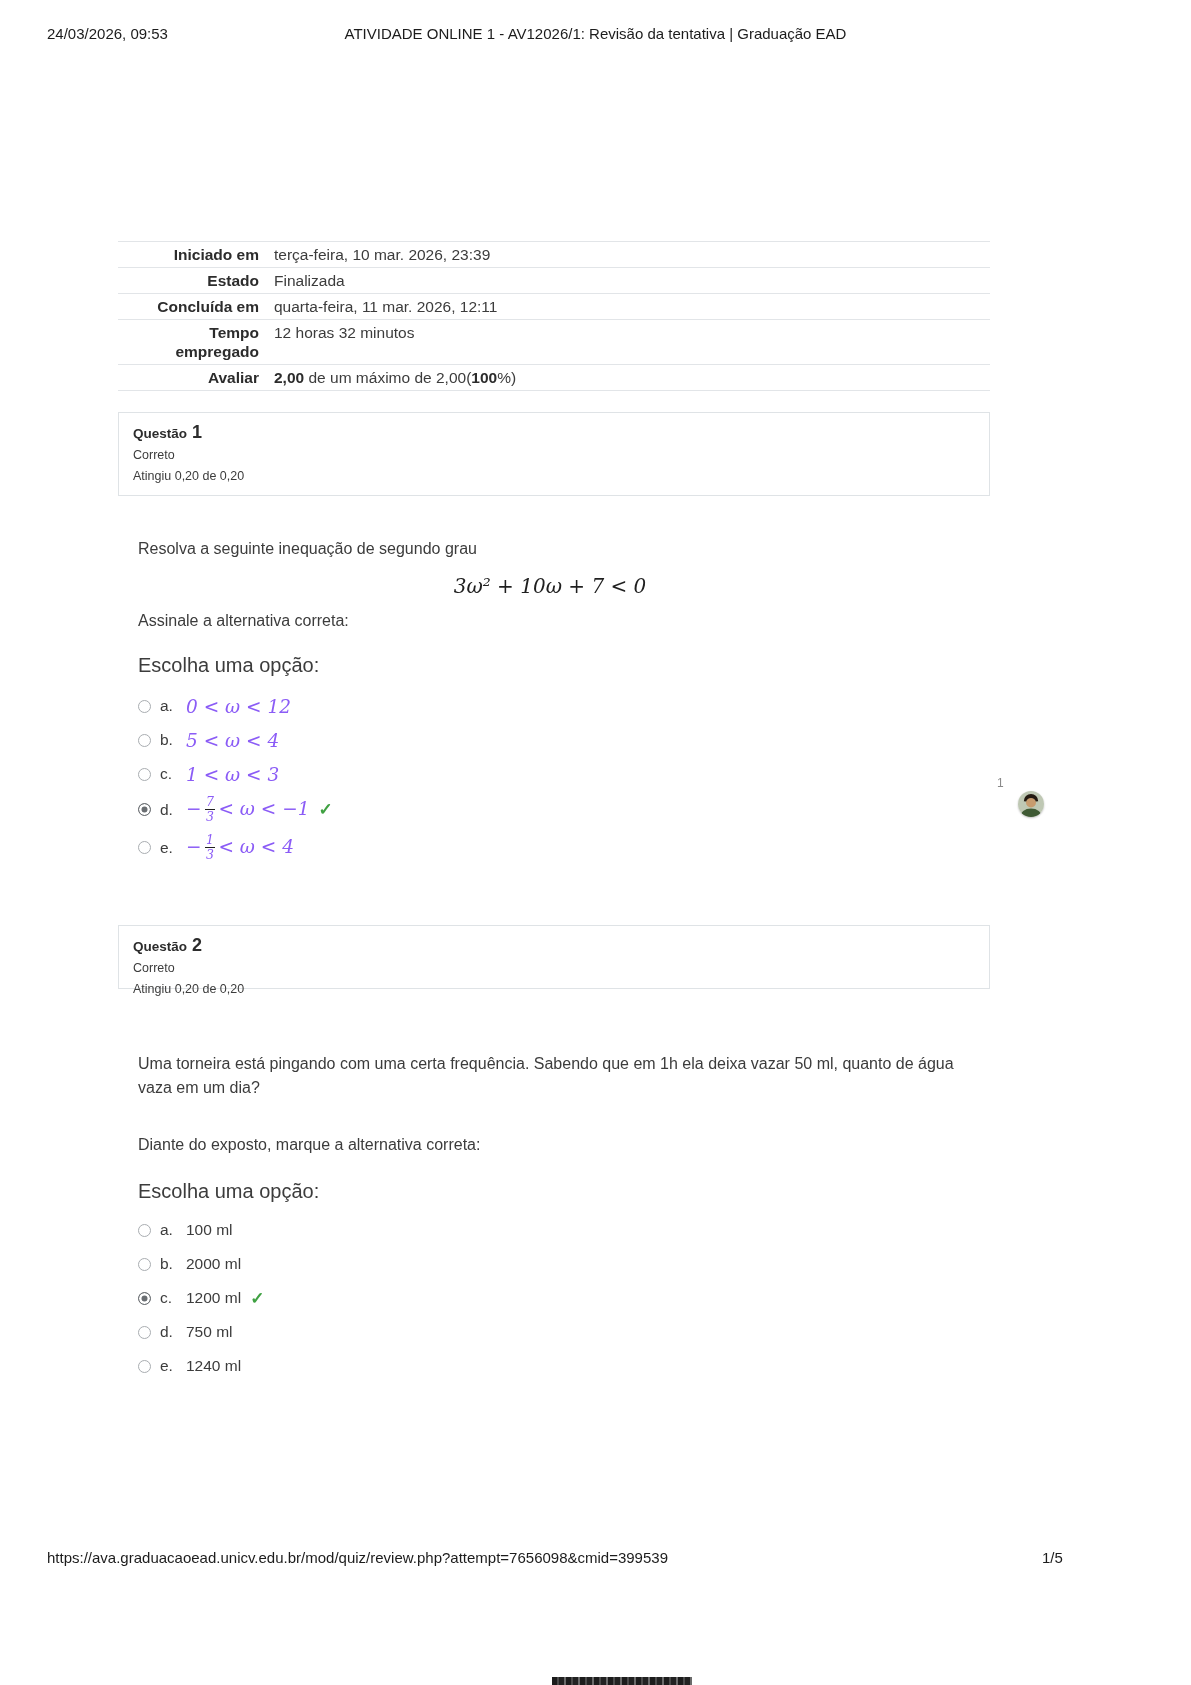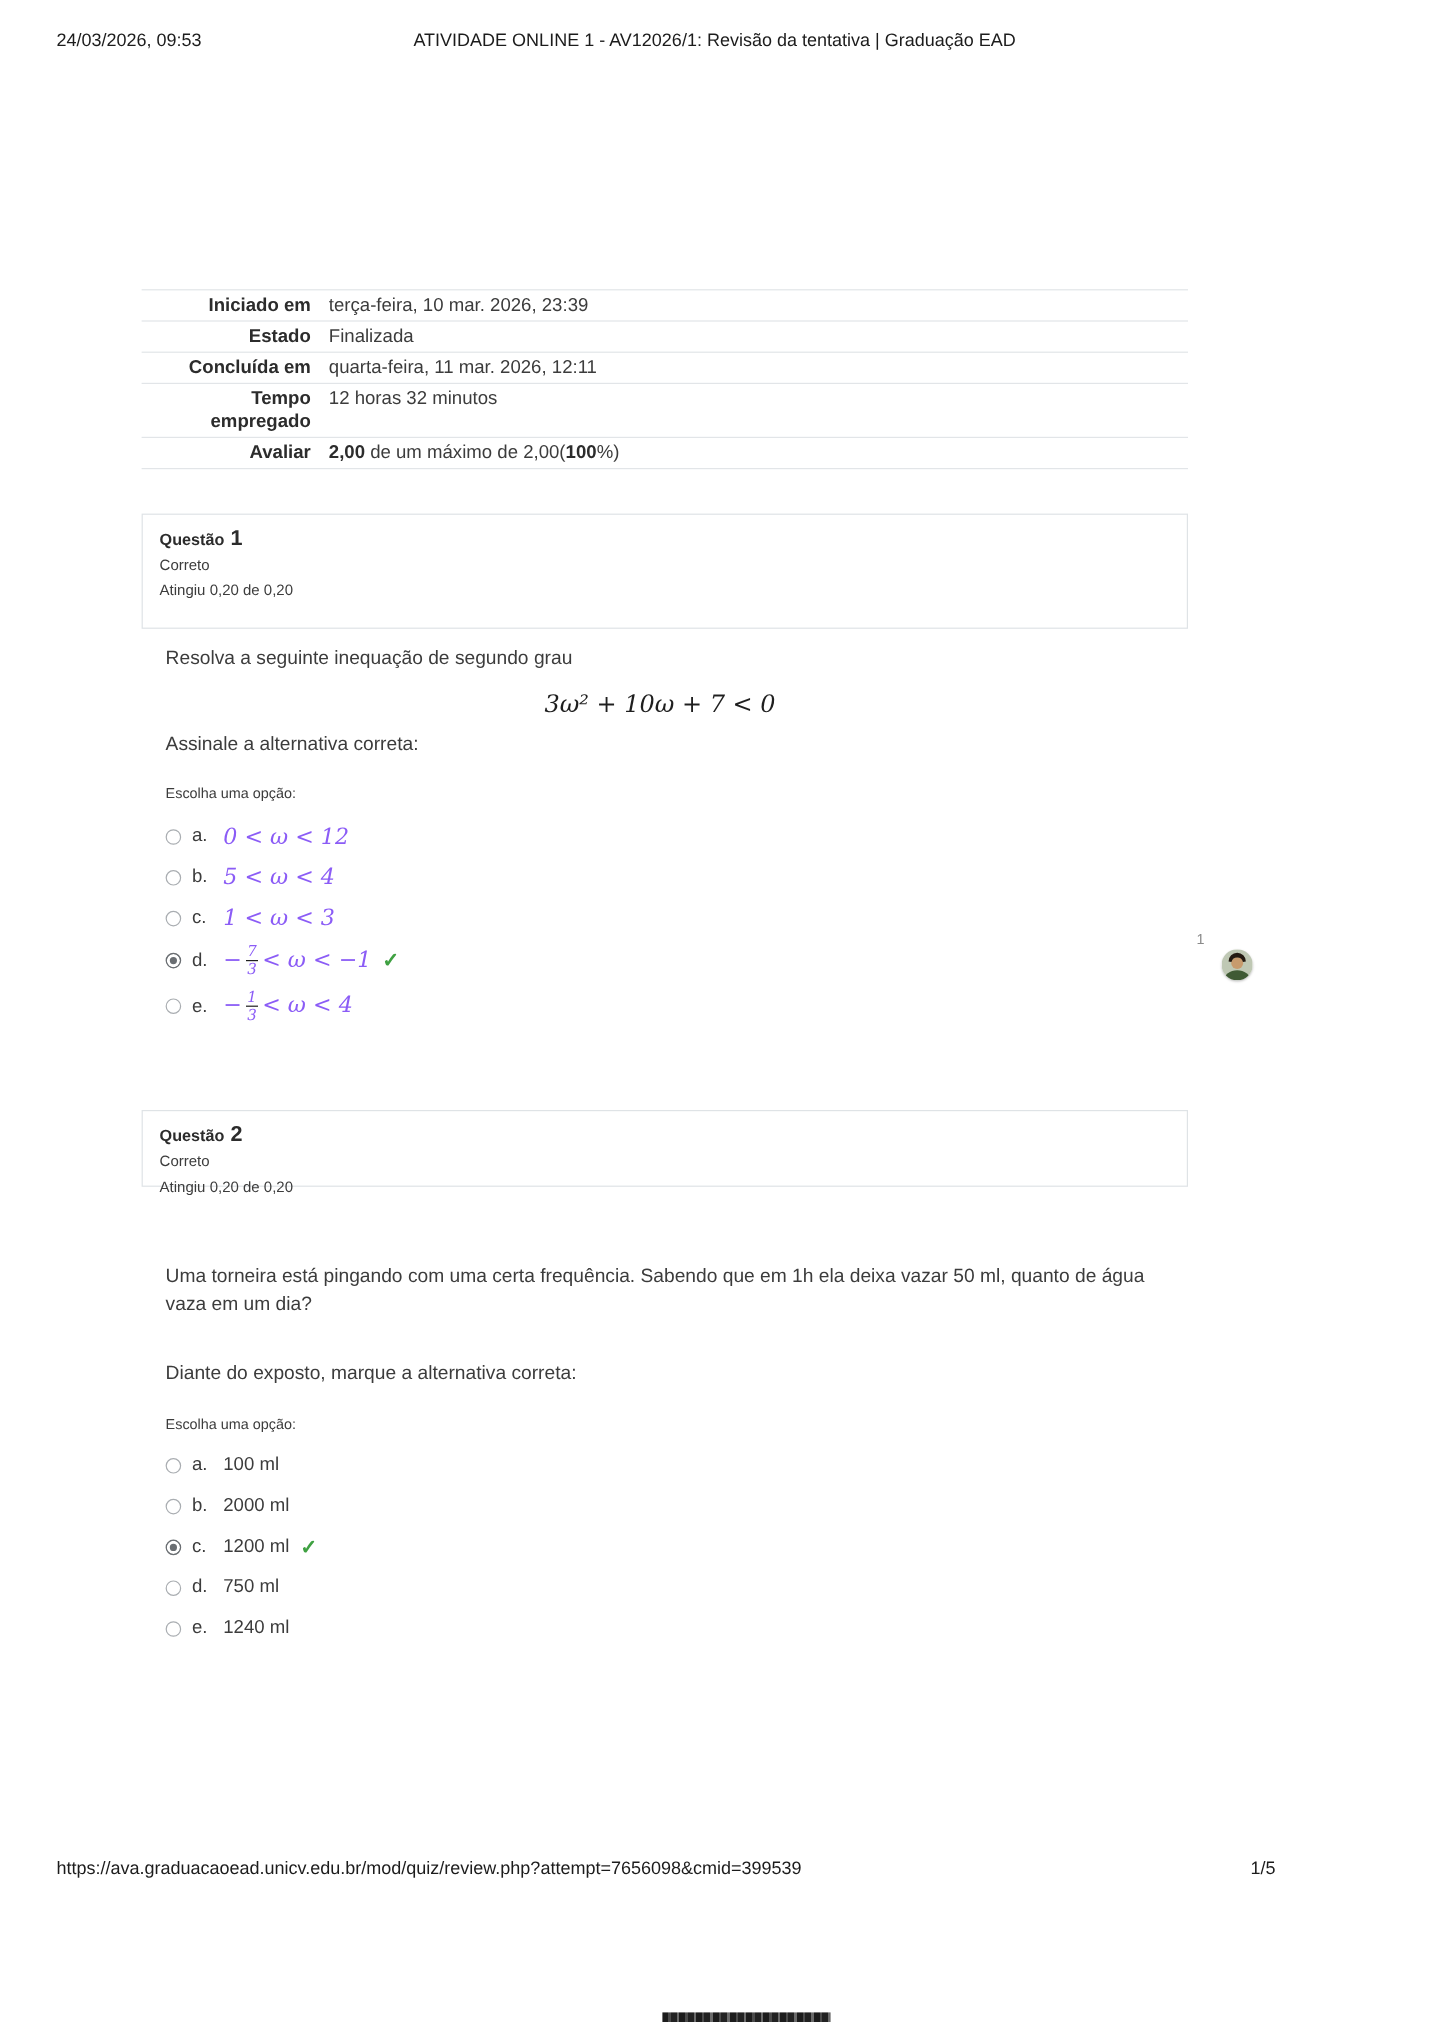--- a/index.html
+++ b/index.html
@@ -18,37 +18,37 @@
   
   .summary { position:absolute; left:118px; top:241px; width:872px; border-bottom:1px solid #e2e5e8; font-size:15.5px; }
   .srow { display:flex; align-items:flex-start; border-top:1px solid #e2e5e8; padding:3px 0; line-height:19px; }
   .slabel { width:141px; flex:0 0 141px; display:flex; justify-content:flex-end; font-weight:bold; color:#2c2c2c; }
   .slabel .narrow { display:inline-block; max-width:96px; text-align:right; }
   .svalue { margin-left:15px; color:#3c3c3c; }
   .b { font-weight:bold; color:#2c2c2c; }
 
   
   .qbox { position:absolute; left:118px; width:872px; border:1px solid #dfe3e6; background:#ffffff; padding:9px 14px; }
-  .qbox1 { top:428px; height:96px; }
+  .qbox1 { top:412px; height:84px; }
   .qbox2 { top:925px; height:64px; }
   .qword { font-size:13.5px; font-weight:bold; color:#2c2c2c; }
   .qnum { font-size:18px; font-weight:bold; color:#2c2c2c; margin-left:5px; }
   .qstate { font-size:12.5px; color:#3c3c3c; margin-top:5px; }
   .qpoints { font-size:12.5px; color:#3c3c3c; margin-top:7px; }
 
   
   .qcontent { position:absolute; left:138px; width:824px; }
   .qc1 { top:537px; }
   .qc2 { top:1052px; }
   .prompt { font-size:16px; line-height:24px; color:#3c3c3c; }
   .formula { margin-top:13px; text-align:center; font-size:20px; color:#1f1f1f; }
   .math { font-family:"DejaVu Serif", serif; font-style:italic; }
   .instruction { margin-top:14px; font-size:16px; color:#3c3c3c; }
   .qc2 .instruction { margin-top:36px; }
-  .choose { margin-top:24px; font-size:12px; color:#3c3c3c; }
+  .choose { margin-top:24px; font-size:20px; color:#3c3c3c; }
   .qc2 .choose { margin-top:26px; }
   .options { margin-top:16px; }
   .qc2 .options { margin-top:14px; }
   .opt { display:flex; align-items:center; min-height:26px; margin-bottom:8px; }
   .radio { width:13px; height:13px; flex:0 0 13px; border-radius:50%;
            border:1px solid #a9adb1; background:#fff; margin-right:9px; }
   .radio.checked { border-color:#6a6e72; background:#6a6e72; box-shadow:inset 0 0 0 2.5px #ffffff; }
   .letter { width:26px; flex:0 0 26px; font-size:15.5px; color:#3c3c3c; }
   .opt-math { font-size:18.5px; color:#8b5cf6; }
   .opt-text { font-size:15.5px; color:#3c3c3c; }

